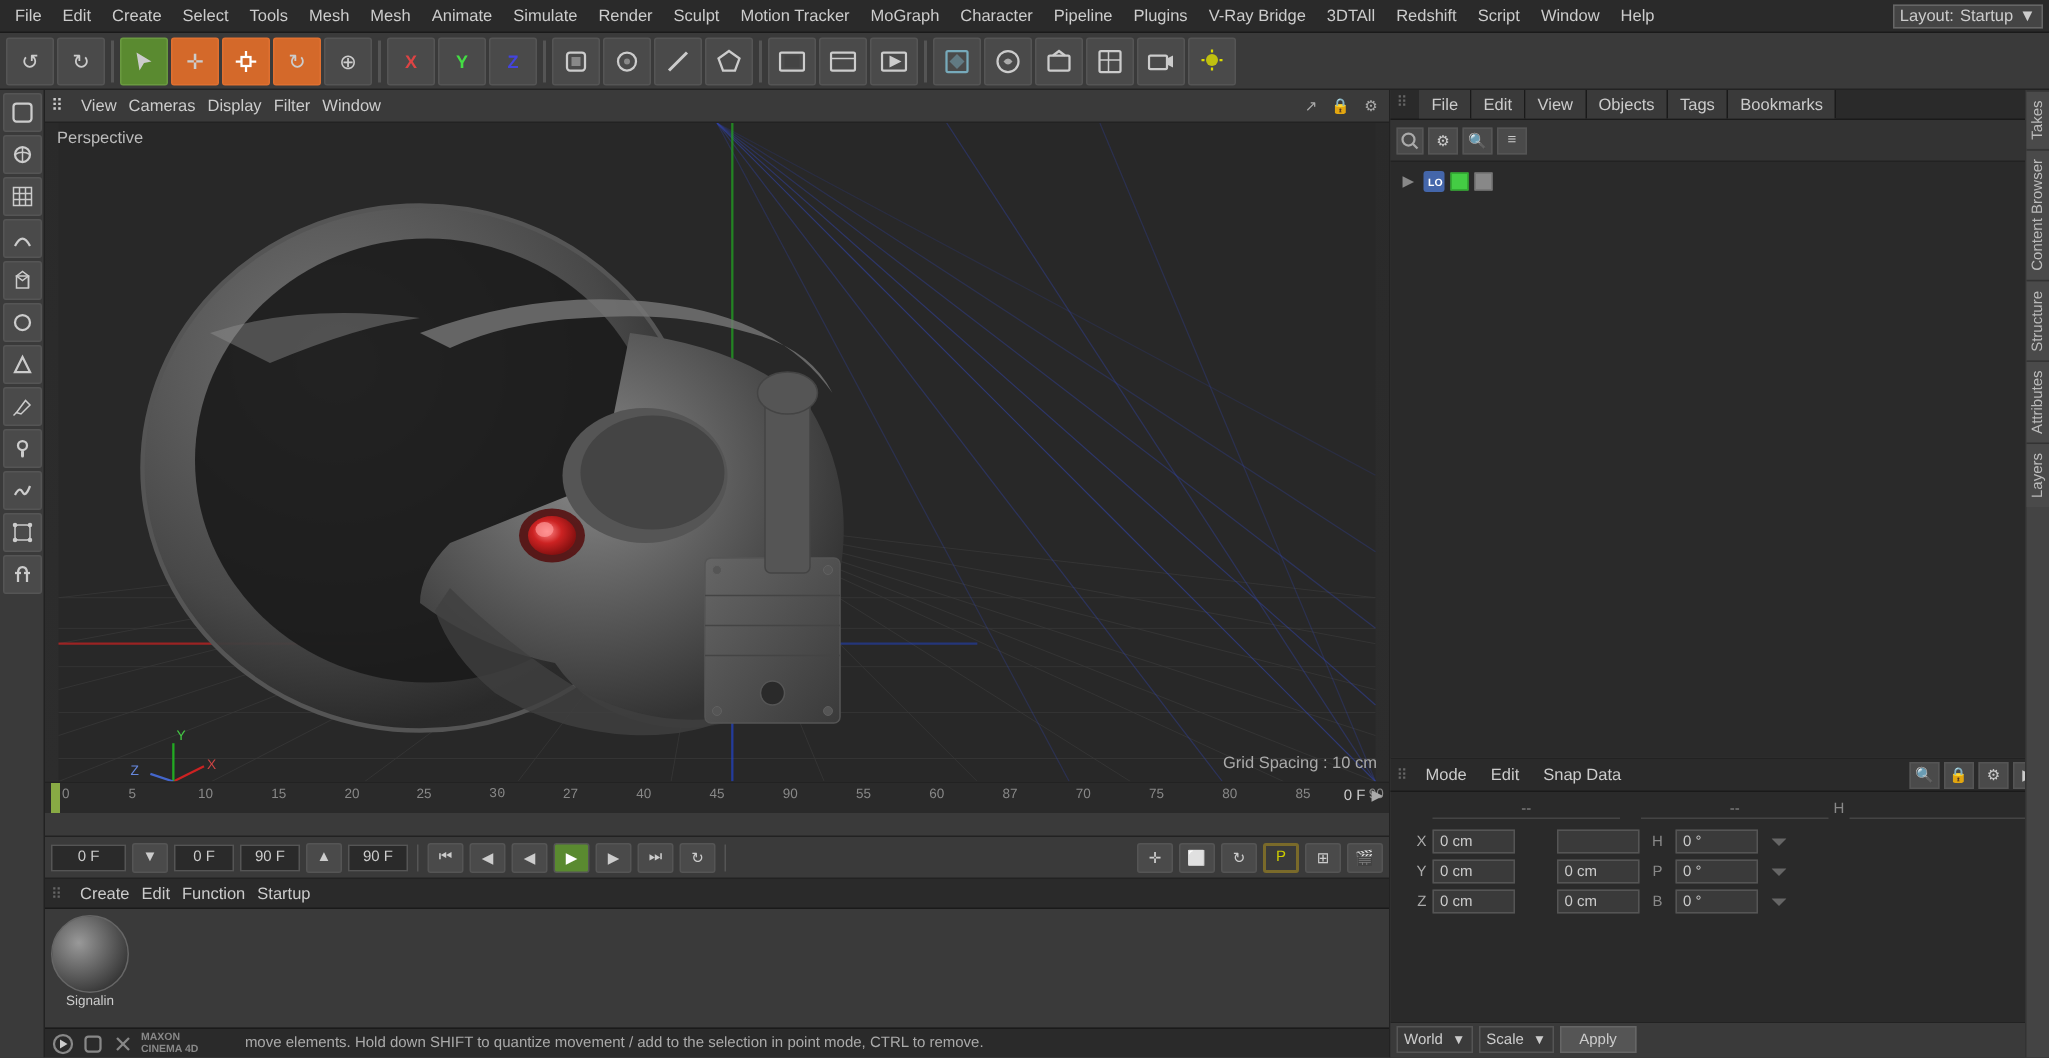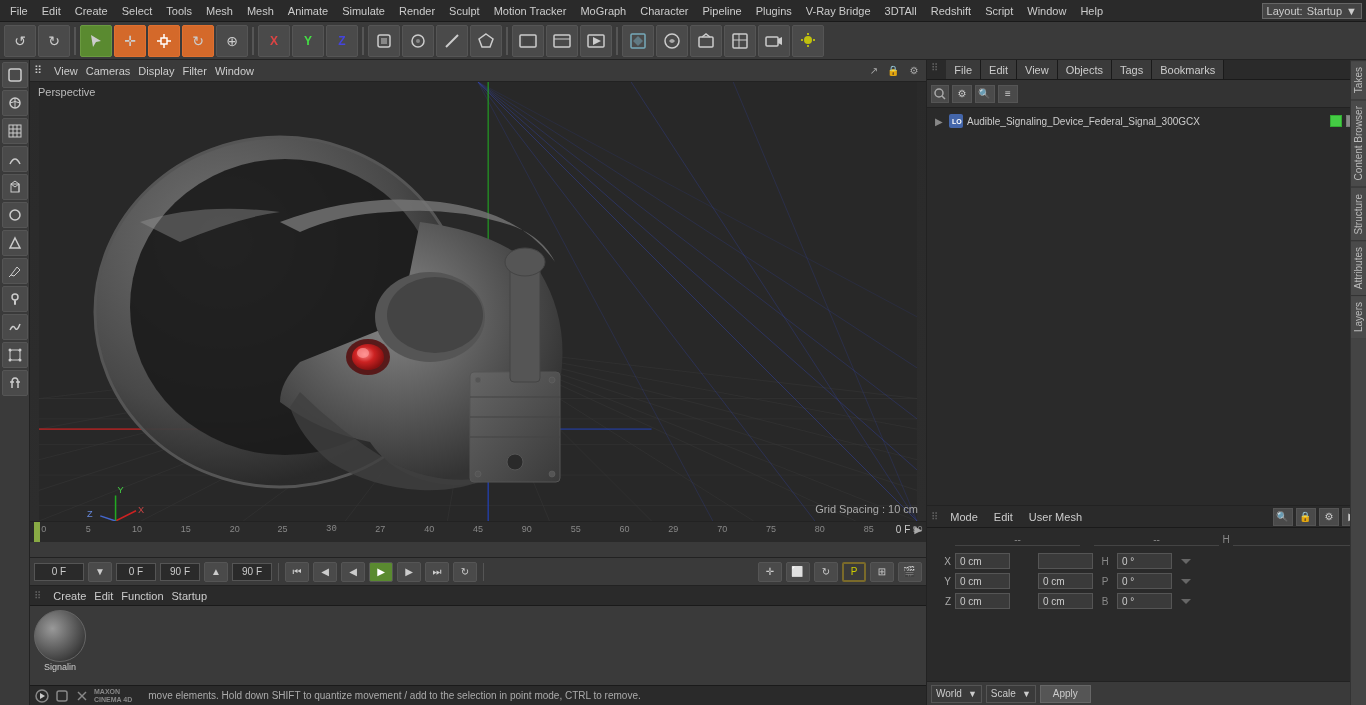--- a/index.html
+++ b/index.html
@@ -60,21 +60,21 @@
     .mat-menu-item { color: #ccc; font-size: 11px; cursor: pointer; }
     #materials-content { flex: 1; display: flex; align-items: flex-start; padding: 4px; gap: 4px; }
     .material-item { display: flex; flex-direction: column; align-items: center; gap: 0; cursor: pointer; }
     .material-sphere { width: 52px; height: 52px; border-radius: 50%; background: radial-gradient(circle at 35% 35%, #888, #333); border: 1px solid #666; }
     .material-name { font-size: 9px; color: #ccc; text-align: center; max-width: 60px; }
 
     
     #status-bar { height: 20px; background: #2a2a2a; border-top: 1px solid #1a1a1a; display: flex; align-items: center; padding: 0 4px; gap: 4px; }
     #status-icons { display: flex; gap: 4px; align-items: center; }
     .status-icon { width: 16px; height: 16px; display: flex; align-items: center; justify-content: center; cursor: pointer; }
-    #status-text { font-size: 10px; color: #aaa; margin-left: 4px; }
+    #status-text { font-size: 10px; color: #aaa; margin-left: 19px; }
 
     
     #right-panel { width: 440px; background: #3a3a3a; border-left: 1px solid #222; display: flex; flex-direction: column; }
     
     
     #object-manager { flex: 1; display: flex; flex-direction: column; }
     #object-manager-tabs { display: flex; height: 20px; background: #2a2a2a; border-bottom: 1px solid #1a1a1a; }
     .obj-tab { padding: 2px 8px; font-size: 11px; color: #aaa; cursor: pointer; border-right: 1px solid #1a1a1a; display: flex; align-items: center; }
     .obj-tab.active { background: #3a3a3a; color: #ccc; }
     #object-manager-toolbar { display: flex; align-items: center; height: 24px; background: #3a3a3a; border-bottom: 1px solid #222; padding: 0 4px; gap: 4px; }
@@ -91,21 +91,21 @@
     #attr-menu { display: flex; align-items: center; height: 22px; background: #2a2a2a; border-bottom: 1px solid #1a1a1a; padding: 0 4px; gap: 8px; }
     .attr-menu-item { color: #ccc; font-size: 11px; cursor: pointer; }
     .attr-tool-btn { width: 20px; height: 18px; background: #4a4a4a; border: 1px solid #555; display: flex; align-items: center; justify-content: center; cursor: pointer; color: #ccc; font-size: 10px; }
     #attr-content { flex: 1; background: #2a2a2a; padding: 4px; display: flex; flex-direction: column; gap: 2px; }
     .coord-row { display: flex; align-items: center; gap: 4px; height: 18px; }
     .coord-axis { width: 16px; font-size: 10px; color: #aaa; text-align: right; }
     .coord-input { width: 55px; height: 16px; background: #3a3a3a; border: 1px solid #555; color: #ccc; font-size: 10px; padding: 0 4px; display: flex; align-items: center; }
     .coord-separator { width: 20px; font-size: 10px; color: #888; text-align: center; }
 
     
-    #coord-bottom { display: flex; align-items: center; gap: 4px; padding: 2px 4px; height: 24px; border-top: 1px solid #222; }
+    #coord-bottom { display: flex; align-items: flex-start; gap: 4px; padding: 2px 4px; height: 24px; border-top: 1px solid #222; }
     .coord-dropdown { height: 18px; background: #3a3a3a; border: 1px solid #555; color: #ccc; font-size: 10px; padding: 0 4px; display: flex; align-items: center; gap: 2px; cursor: pointer; }
     .coord-apply-btn { background: #555; border: 1px solid #666; color: #ccc; font-size: 10px; padding: 2px 12px; cursor: pointer; height: 18px; display: flex; align-items: center; }
 
     
     .panel-grip { color: #666; font-size: 10px; margin-right: 4px; }
 
     
     #viewport3d { width: 100%; height: 100%; position: relative; background: linear-gradient(180deg, #2a2a2a 0%, #2d2d2d 100%); }
     .side-tab-label { writing-mode: vertical-lr; transform: rotate(180deg); font-size: 10px; color: #bbb; padding: 6px 2px; cursor: pointer; border-bottom: 1px solid #333; background: #4a4a4a; text-align: center; }
 
@@ -505,21 +505,21 @@
             <span class="tick-label" style="left:17.1%;">15</span>
             <span class="tick-label" style="left:22.6%;">20</span>
             <span class="tick-label" style="left:28%;">25</span>
             <span class="tick-label" style="left:33.5%;font-family:Liberation Mono, monospace;">30</span>
             <span class="tick-label" style="left:39%;">27</span>
             <span class="tick-label" style="left:44.5%;">40</span>
             <span class="tick-label" style="left:50%;">45</span>
             <span class="tick-label" style="left:55.5%;">90</span>
             <span class="tick-label" style="left:61%;">55</span>
             <span class="tick-label" style="left:66.5%;">60</span>
-            <span class="tick-label" style="left:72%;">29</span>
+            <span class="tick-label" style="left:72%;">87</span>
             <span class="tick-label" style="left:77.5%;">70</span>
             <span class="tick-label" style="left:83%;">75</span>
             <span class="tick-label" style="left:88.5%;">80</span>
             <span class="tick-label" style="left:94%;">85</span>
             <span class="tick-label" style="left:99.5%;">90</span>
           </div>
         </div>
 
         <div style="position:absolute; right:4px; top:2px; display:flex; align-items:center; gap:4px;">
           <span style="font-size:10px; color:#ccc;">0 F</span>
@@ -623,33 +623,32 @@
       </div>
       <div id="object-list">
         <div class="object-row">
           <span class="obj-expand">▶</span>
           <div class="obj-icon blue">
             <svg width="14" height="14" viewBox="0 0 14 14">
                 <rect x="1" y="1" width="12" height="12" rx="2" fill="#4466aa"></rect>
                 <text x="3" y="10" fill="#fff" font-size="7" font-weight="bold">LO</text>
               </svg>
           </div>
-          <span class="obj-name" style="font-size:10px;">Audible_Signaling_Device_Federal_Signal_300GCX</span>
           <div class="green-sq"></div>
           <div class="gray-sq"></div>
         </div>
       </div>
     </div>
 
     <div id="attributes-panel">
       <div id="attr-menu">
         <span class="panel-grip">⠿</span>
         <span class="attr-menu-item">Mode</span>
         <span class="attr-menu-item" style="margin-left:8px;">Edit</span>
-        <span class="attr-menu-item" style="margin-left:8px;">User Mesh</span>
+        <span class="attr-menu-item" style="margin-left:8px;">Snap Data</span>
         <div style="margin-left:auto; display:flex; gap:3px;">
           <div class="attr-tool-btn">🔍</div>
           <div class="attr-tool-btn">🔒</div>
           <div class="attr-tool-btn">⚙</div>
           <div class="attr-tool-btn">▶</div>
         </div>
       </div>
 
       <div id="attr-content" style="background:#2a2a2a; padding:4px 8px; flex:1;">
 

